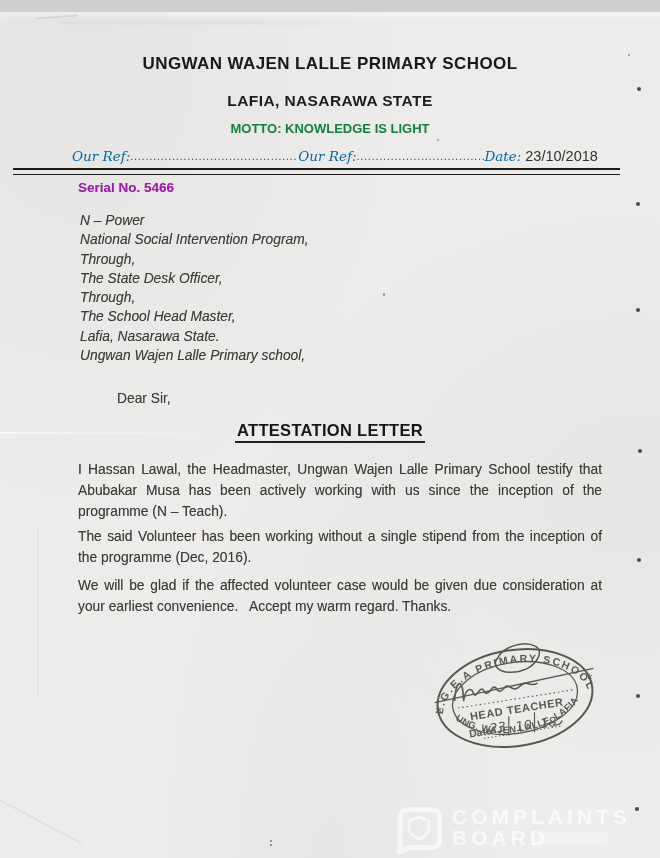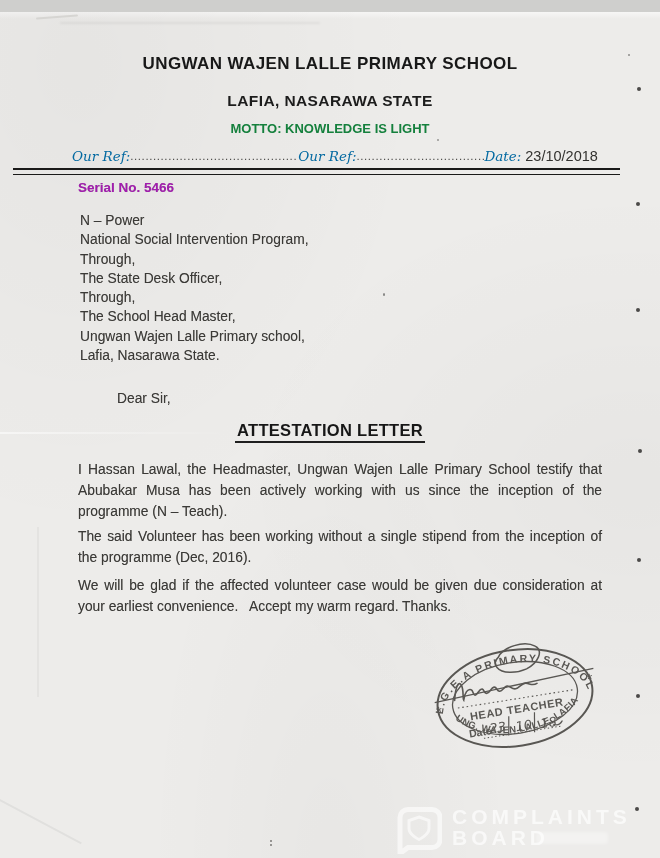--- a/index.html
+++ b/index.html
@@ -28,21 +28,21 @@
   .script { font-family:"DejaVu Serif", serif; font-style:italic; font-size:13.5px; color:#0369a1; }
   .dots   { overflow:hidden; font-size:11.5px; letter-spacing:.6px; color:#4a4947; position:relative; top:-1px; }
   .dots1  { width:168px; } .dots2 { width:128px; }
   .ref-date-val { font-size:14.5px; color:#33322f; margin-left:4px; font-weight:500; }
 
   .rule { position:absolute; top:156px; left:13px; width:607px; height:3.5px;
           border-top:2.5px solid #1a1a19; border-bottom:1.5px solid #1a1a19; }
 
   .serial { position:absolute; top:168px; left:78px; font-size:13.5px; font-weight:bold; color:#a21caf; }
 
-  .recipient { position:absolute; top:199px; left:80px; font-size:13.8px; line-height:19.3px; }
+  .recipient { position:absolute; top:199px; left:80px; font-size:13.8px; line-height:19.3px;font-style:italic; }
   .salutation { position:absolute; top:379px; left:117px; font-size:13.8px; }
 
   .title-row { top:409px; }
   .title-row span { display:inline-block; font-size:16.5px; font-weight:bold; letter-spacing:.3px;
                     color:#171717; border-bottom:2.5px solid #1f1f1f; padding:0 2px 1px; }
 
   .para { position:absolute; left:78px; width:524px; margin:0; font-size:13.8px; line-height:21px;
           text-align:justify; white-space:pre-wrap; color:#3b3a37;
           text-shadow:0 0 .5px rgba(59,58,55,.45); }
   .p1 { top:447px; } .p2 { top:514px; } .p3 { top:563px; }
@@ -98,22 +98,22 @@
 
   <div class="serial">Serial No. 5466</div>
 
   <div class="recipient">
     <div>N – Power</div>
     <div>National Social Intervention Program,</div>
     <div>Through,</div>
     <div>The State Desk Officer,</div>
     <div>Through,</div>
     <div>The School Head Master,</div>
+    <div>Lafia, Nasarawa State.</div>
     <div>Ungwan Wajen Lalle Primary school,</div>
-    <div>Lafia, Nasarawa State.</div>
   </div>
 
   <div class="salutation">Dear Sir,</div>
 
   <div class="center title-row">
     <span>ATTESTATION LETTER</span>
   </div>
 
   <p class="para p1">I Hassan Lawal, the Headmaster, Ungwan Wajen Lalle Primary School testify that Abubakar Musa has been actively working with us since the inception of the programme (N – Teach).</p>
   <p class="para p2">The said Volunteer has been working without a single stipend from the inception of the programme (Dec, 2016).</p>

